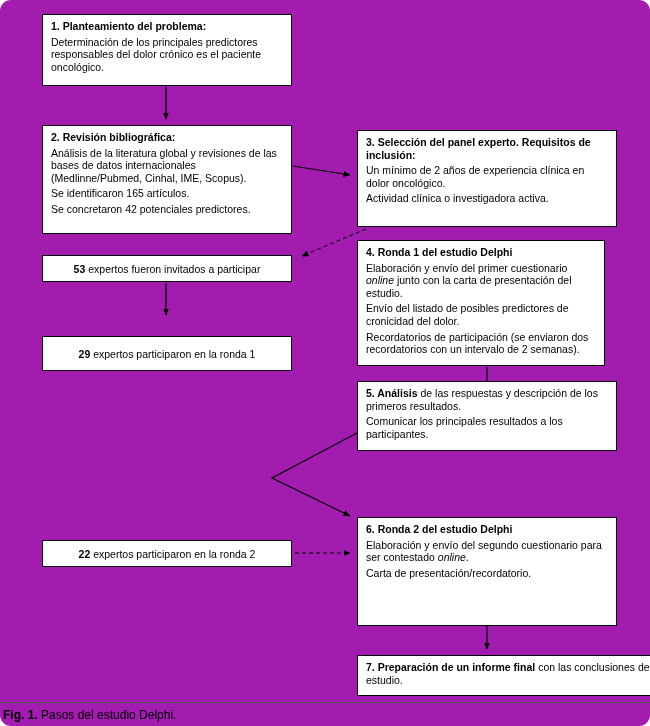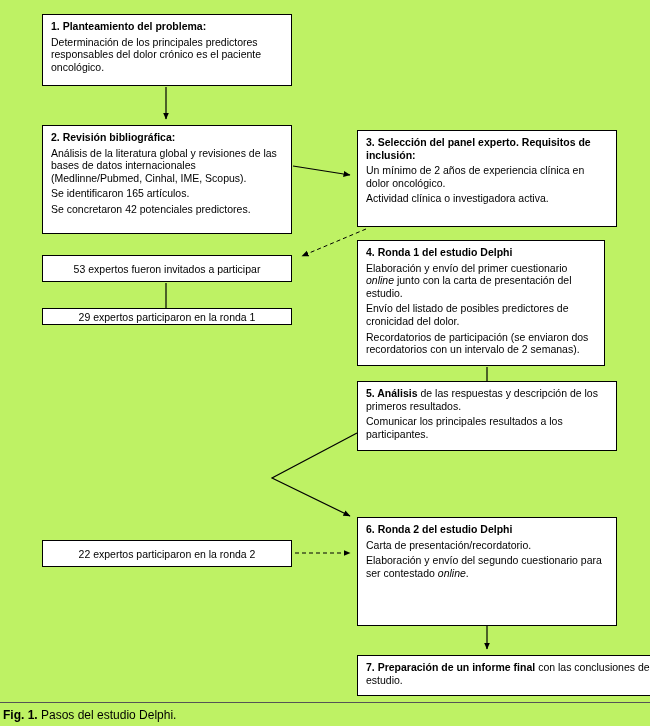--- a/index.html
+++ b/index.html
@@ -1,34 +1,34 @@
 <!DOCTYPE html>
 <html><head>
 <meta charset="utf-8">
 <style>
   * { margin:0; padding:0; box-sizing:border-box; }
   html,body { background:#ffffff; }
   body { font-family:"Liberation Sans","DejaVu Sans",sans-serif; color:#000; }
-  .figure { position:relative; width:650px; height:726px; background:#bef264; overflow:hidden; }
+  .figure { position:relative; width:650px; height:726px; background:#a21caf; overflow:hidden;border-radius:11px; }
   .arrows { position:absolute; left:0; top:0; }
   .arrows .solid  { stroke:#000; stroke-width:1.2; fill:none; }
   .arrows .dashed { stroke:#000; stroke-width:1; stroke-dasharray:4 3; fill:none; }
   .box {
     position:absolute; border:1px solid #000; background:#fff;
     padding:5px 8px 4px; font-size:10.5px; line-height:1.2;
   }
   .box .bt { font-weight:bold; margin-bottom:3px; }
   .box p  { margin:0 0 3px; }
   .box p:last-child { margin-bottom:0; }
   .sbox {
     position:absolute; border:1px solid #000; background:#fff;
     font-size:10.5px; display:flex; align-items:center; justify-content:center;
     white-space:nowrap;
   }
-  .sbox b { font-weight:normal;text-align:right; }
+  .sbox b { font-weight:bold;text-align:right; }
   i { font-style:italic;margin-top:24px; }
   .caption-rule { position:absolute; left:0; top:702px; width:650px; border-top:1px solid #555; }
   .caption { position:absolute; left:3px; top:708px; font-size:12px; }
   .caption b { font-weight:bold; }
 </style>
 </head>
 <body>
 
 <div class="figure">
 
@@ -63,21 +63,21 @@
   <div class="box" style="left:357px;top:130px;width:260px;height:97px">
     <div class="bt">3. Selección del panel experto. Requisitos de inclusión:</div>
     <p>Un mínimo de 2 años de experiencia clínica en dolor oncológico.</p>
     <p>Actividad clínica o investigadora activa.</p>
   </div>
 
   <div class="sbox" style="left:42px;top:255px;width:250px;height:27px">
     <span><b>53</b><span> expertos fueron invitados a participar</span></span>
   </div>
 
-  <div class="sbox" style="left:42px;top:308px;width:250px;height:17px">
+  <div class="sbox" style="left:42px;top:336px;width:250px;height:35px">
     <span><b>29</b><span> expertos participaron en la ronda 1</span></span>
   </div>
 
   <div class="box" style="left:357px;top:240px;width:248px;height:126px">
     <div class="bt">4. Ronda 1 del estudio Delphi</div>
     <p><span>Elaboración y envío del primer cuestionario </span><i>online</i><span> junto con la carta de presentación del estudio.</span></p>
     <p>Envío del listado de posibles predictores de cronicidad del dolor.</p>
     <p>Recordatorios de participación (se enviaron dos recordatorios con un intervalo de 2 semanas).</p>
   </div>
 
@@ -85,22 +85,22 @@
     <p><b>5. Análisis</b><span> de las respuestas y descripción de los primeros resultados.</span></p>
     <p>Comunicar los principales resultados a los participantes.</p>
   </div>
 
   <div class="sbox" style="left:42px;top:540px;width:250px;height:27px">
     <span><b>22</b><span> expertos participaron en la ronda 2</span></span>
   </div>
 
   <div class="box" style="left:357px;top:517px;width:260px;height:109px">
     <div class="bt">6. Ronda 2 del estudio Delphi</div>
+    <p><span>Elaboración y envío del segundo cuestionario para ser contestado </span><i>online</i><span>.</span></p>
     <p>Carta de presentación/recordatorio.</p>
-    <p><span>Elaboración y envío del segundo cuestionario para ser contestado </span><i>online</i><span>.</span></p>
   </div>
 
   <div class="box" style="left:357px;top:655px;width:310px;height:41px">
     <p><b>7. Preparación de un informe final</b><span> con las conclusiones del estudio.</span></p>
   </div>
 
   <div class="caption-rule"></div>
   <div class="caption">
     <b>Fig. 1.</b><span> Pasos del estudio Delphi.</span>
   </div>

